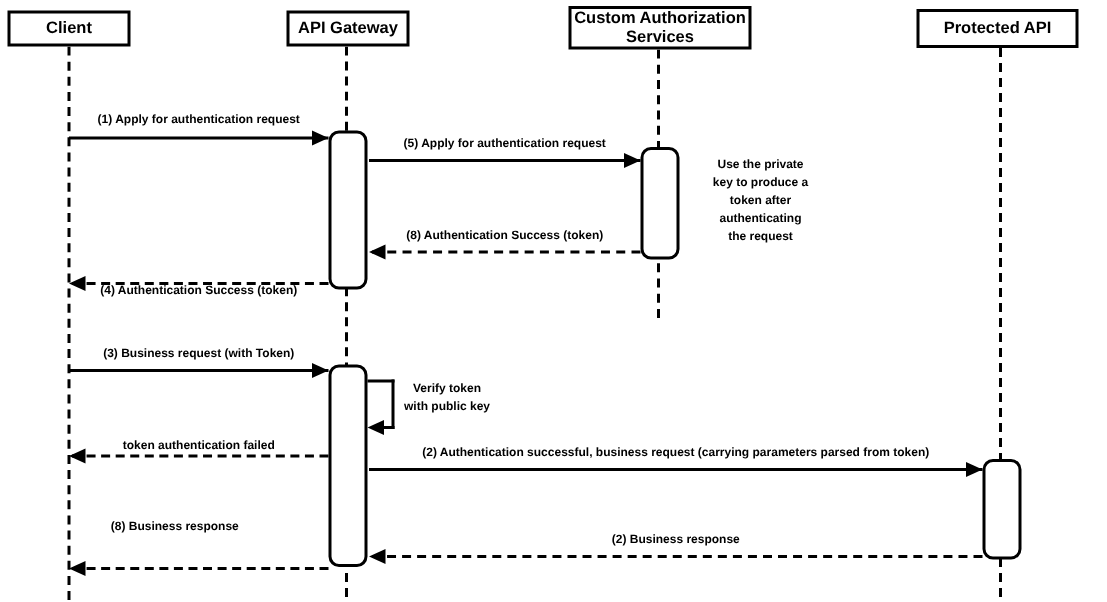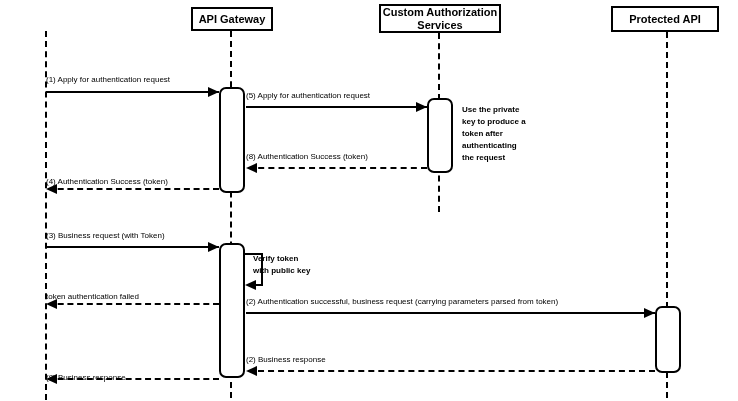--- a/index.html
+++ b/index.html
@@ -9,33 +9,36 @@
         justify-content:center;text-align:center;font-weight:bold;font-size:11px;line-height:13px;
         white-space:pre-line;box-sizing:border-box;}
   .lifeline{position:absolute;width:0;border-left:2px dashed #000;}
   .act{position:absolute;border:2px solid #000;background:#fff;border-radius:7px;box-sizing:border-box;}
   .line{position:absolute;height:0;border-top:2px solid #000;}
   .line.dashed{border-top-style:dashed;}
   .vline{position:absolute;width:0;border-left:2px solid #000;}
   .arr{position:absolute;width:0;height:0;border-top:5px solid transparent;border-bottom:5px solid transparent;}
   .arr.r{border-left:11px solid #000;}
   .arr.l{border-right:11px solid #000;}
-  .mlabel{position:absolute;font-size:8px;font-weight:normal;text-align:left;line-height:12px;white-space:pre-line;}
-  .note{position:absolute;font-size:8px;font-weight:bold;line-height:12px;white-space:pre-line;text-align:left;}
+  .mlabel{position:absolute;font-size:8px;font-weight:bold;text-align:center;line-height:12px;white-space:pre-line;}
+  .note{position:absolute;font-size:8px;font-weight:bold;line-height:12px;white-space:pre-line;text-align:center;}
 </style>
 </head>
 <body>
 
 <div class="canvas">
 
   <div class="lifeline" style="left:45px;top:31px;height:369px"></div>
   <div class="lifeline" style="left:230px;top:31px;height:367px"></div>
   <div class="lifeline" style="left:438px;top:33px;height:179px"></div>
   <div class="lifeline" style="left:666px;top:32px;height:366px"></div>
 
+  <div class="pbox" style="left:5px;top:7px;width:82px;height:24px">
+    <span>Client</span>
+  </div>
   <div class="pbox" style="left:191px;top:7px;width:82px;height:24px">
     <span>API Gateway</span>
   </div>
   <div class="pbox" style="left:379px;top:4px;width:122px;height:29px">
     <span>Custom Authorization
 Services</span>
   </div>
   <div class="pbox" style="left:611px;top:6px;width:108px;height:26px">
     <span>Protected API</span>
   </div>
@@ -57,21 +60,21 @@
     <div class="arr r" style="left:416px;top:102px"></div>
   </div>
 
   <div>
     <div class="mlabel" style="left:246px;top:151px;width:181px">(8) Authentication Success (token)</div>
     <div class="line dashed" style="left:248px;top:167px;width:179px"></div>
     <div class="arr l" style="left:246px;top:163px"></div>
   </div>
 
   <div>
-    <div class="mlabel" style="left:46px;top:176px;width:173px">(4) Authentication Success (token)</div>
+    <div class="mlabel" style="left:46px;top:188px;width:173px">(4) Authentication Success (token)</div>
     <div class="line dashed" style="left:48px;top:188px;width:171px"></div>
     <div class="arr l" style="left:46px;top:184px"></div>
   </div>
 
   <div>
     <div class="mlabel" style="left:46px;top:230px;width:173px">(3) Business request (with Token)</div>
     <div class="line" style="left:46px;top:246px;width:173px"></div>
     <div class="arr r" style="left:208px;top:242px"></div>
   </div>
 
@@ -96,21 +99,21 @@
     <div class="arr r" style="left:644px;top:308px"></div>
   </div>
 
   <div>
     <div class="mlabel" style="left:246px;top:354px;width:409px">(2) Business response</div>
     <div class="line dashed" style="left:248px;top:370px;width:407px"></div>
     <div class="arr l" style="left:246px;top:366px"></div>
   </div>
 
   <div>
-    <div class="mlabel" style="left:46px;top:372px;width:141px">(8) Business response</div>
+    <div class="mlabel" style="left:46px;top:345px;width:141px">(8) Business response</div>
     <div class="line dashed" style="left:48px;top:378px;width:171px"></div>
     <div class="arr l" style="left:46px;top:374px"></div>
   </div>
 
   <div class="note" style="left:462px;top:104px;width:90px">Use the private
 key to produce a
 token after
 authenticating
 the request</div>
 

